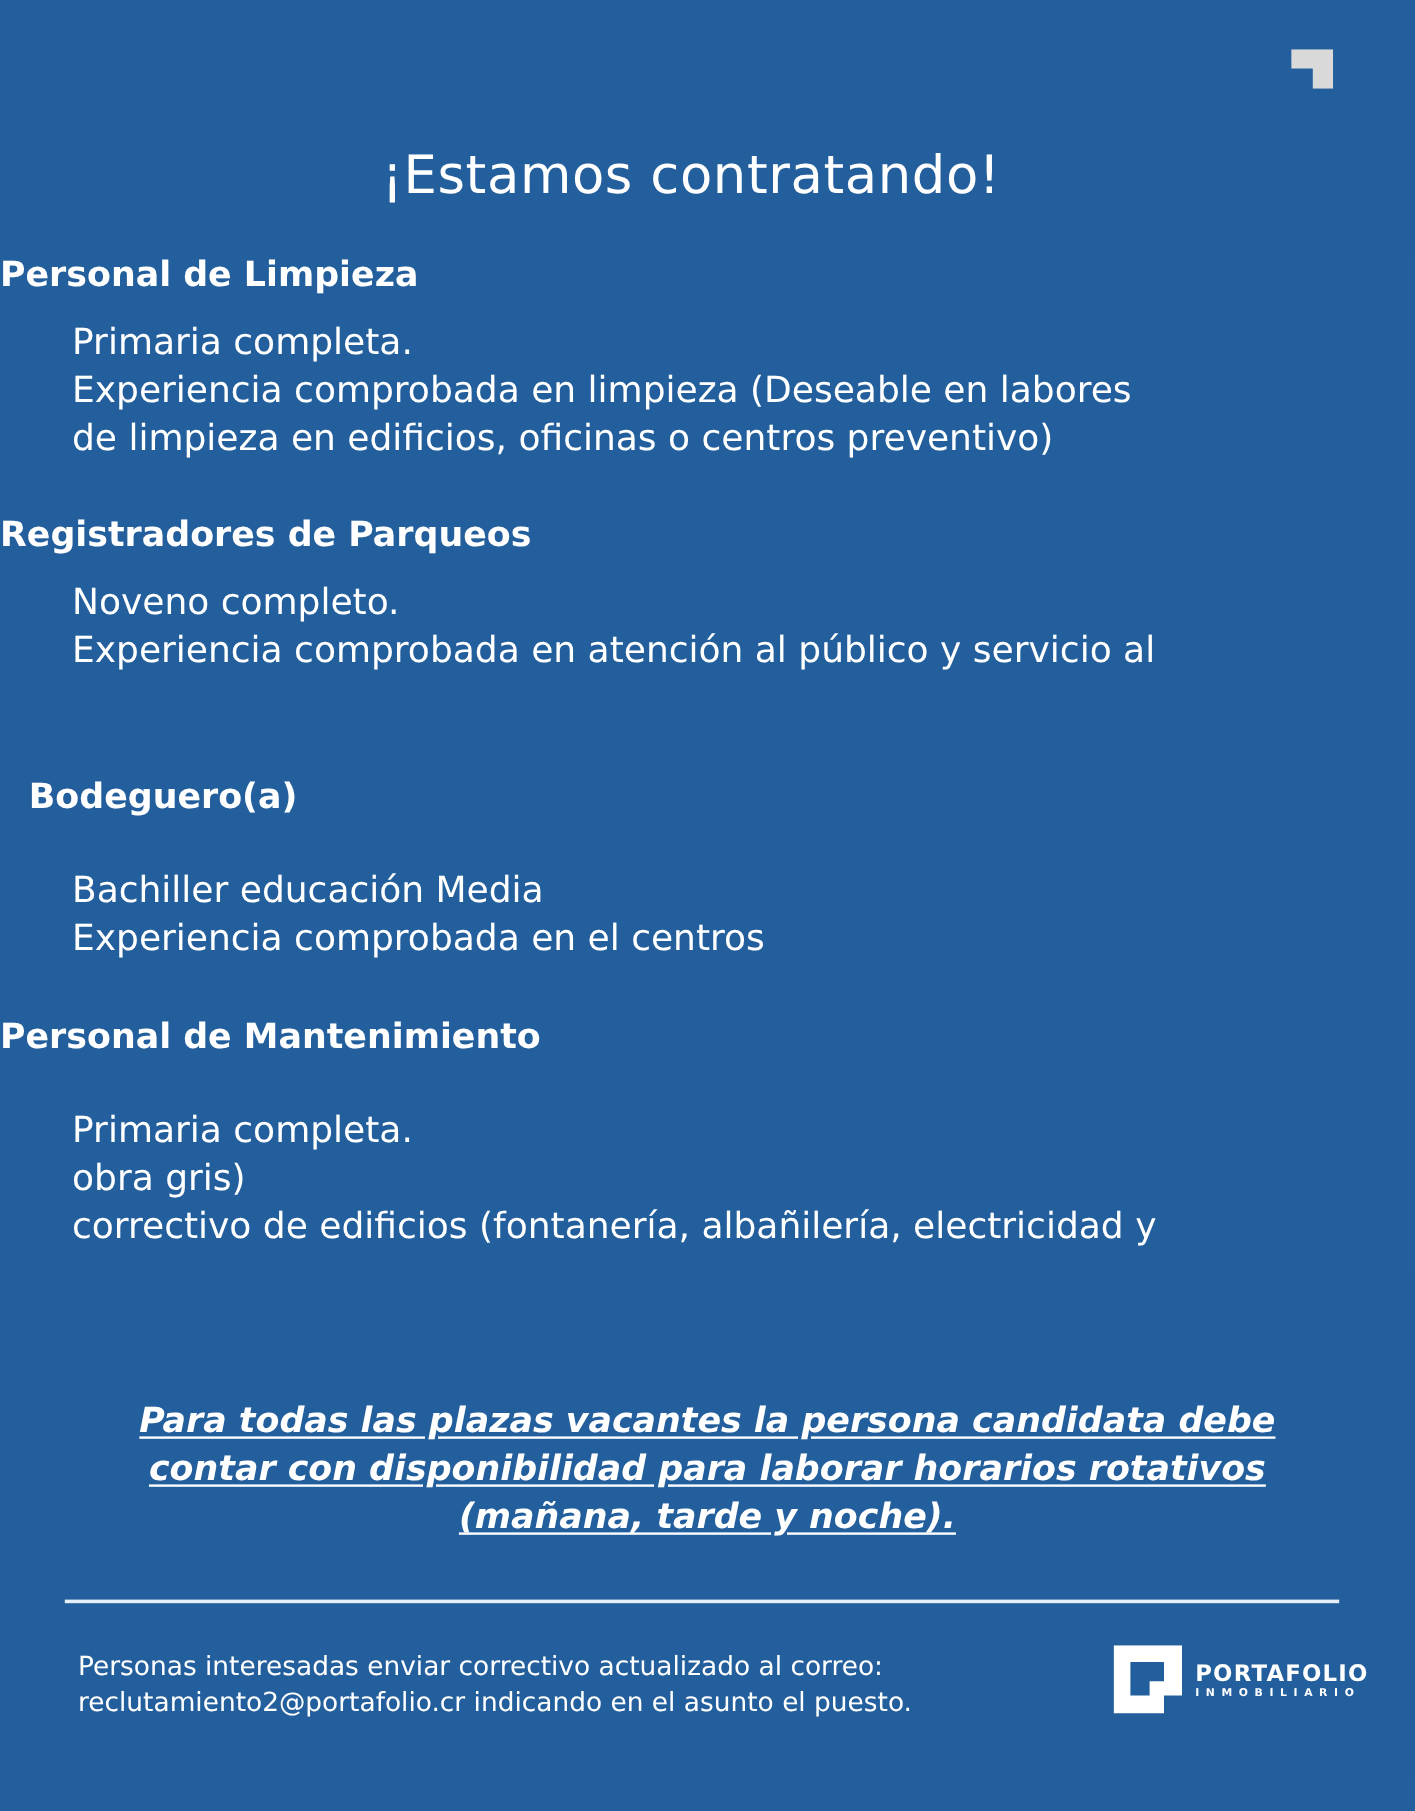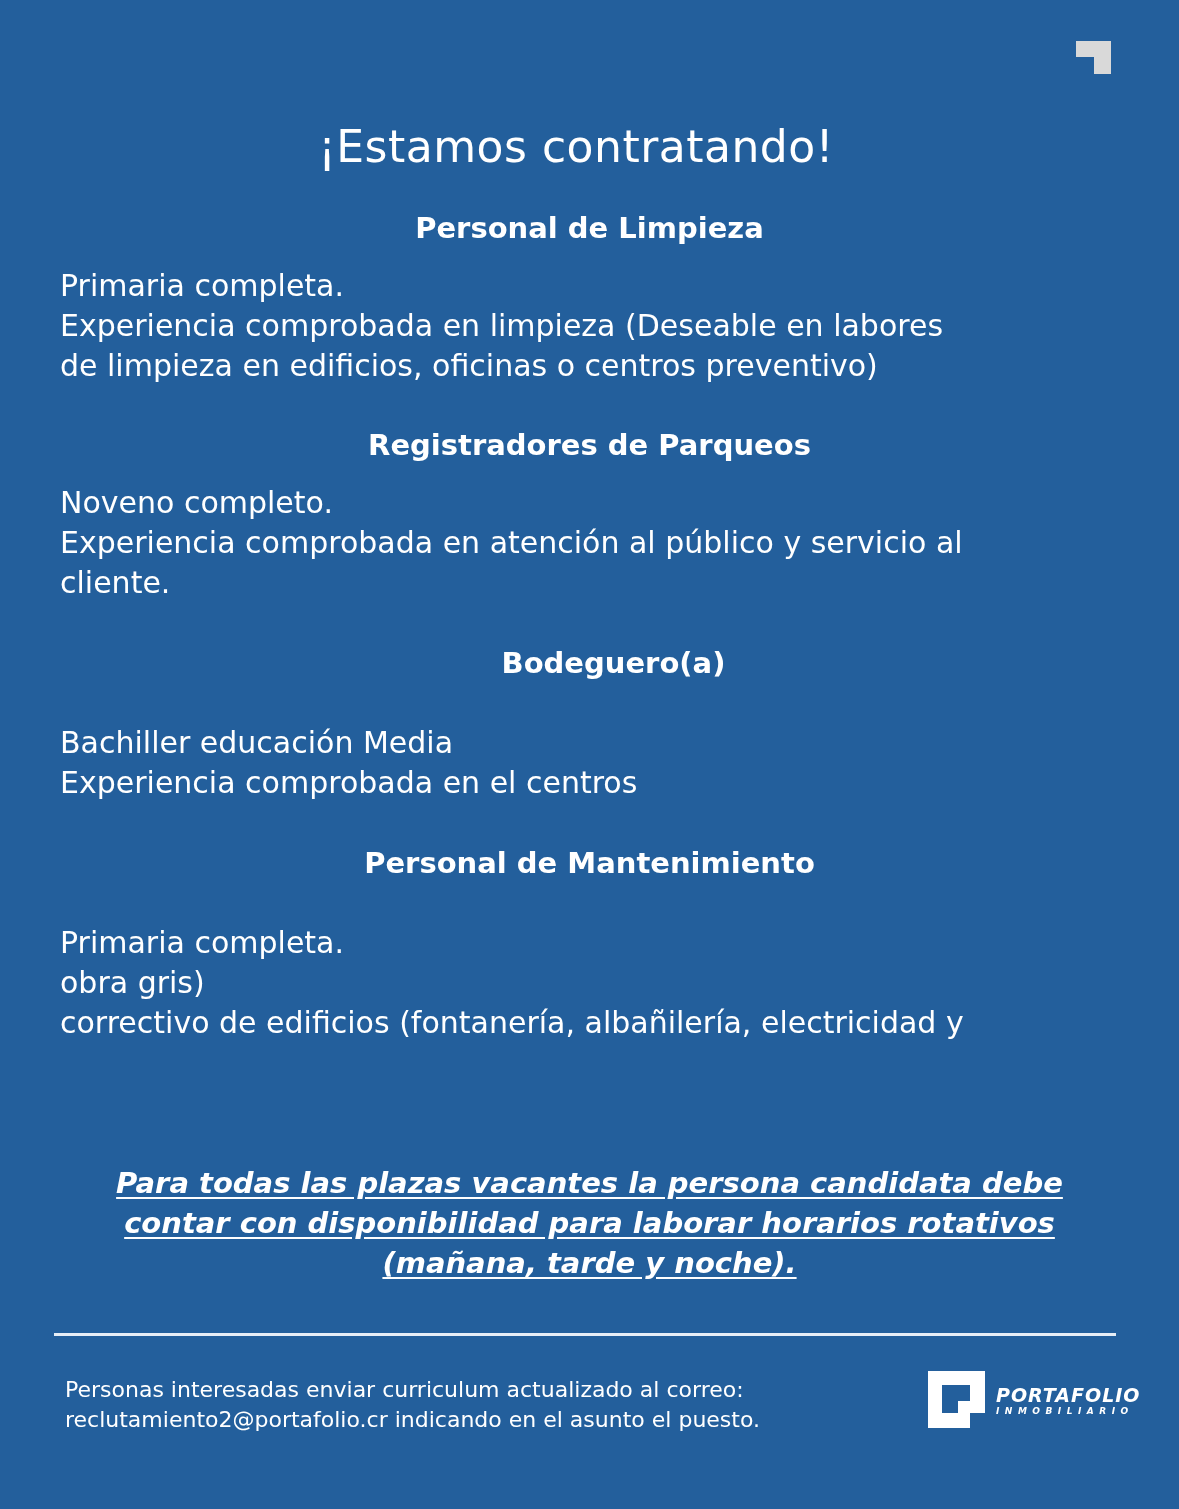--- a/index.html
+++ b/index.html
@@ -14,21 +14,21 @@
   .corner-mark {
     position: absolute; left: 1076px; top: 41px;
     width: 35px; height: 33px;
   }
   .title {
     position: absolute; top: 78px; left: 0; width: 1152px;
     text-align: center; font-size: 44px; font-weight: normal;
     letter-spacing: 0.5px; line-height: 80px;
   }
   .job-heading {
-    position: absolute; left: 0; width: 1179px; text-align: center;
+    position: absolute; left: 0; width: 1179px; 
     font-weight: bold; font-size: 29px; line-height: 36px;
   }
   .job-body {
     position: absolute; left: 60px; width: 1059px; text-align: left;
     font-size: 30px; line-height: 40px;
   }
   .notice {
     position: absolute; left: 60px; width: 1059px; top: 1163px;
     text-align: center; font-weight: bold; font-style: italic;
     font-size: 29px; line-height: 40px; text-decoration: underline;
@@ -36,21 +36,21 @@
   }
   .divider {
     position: absolute; left: 54px; top: 1333px; width: 1062px; height: 3px;
     background: #e6eef7;
   }
   .footer-text {
     position: absolute; left: 65px; top: 1375px; font-size: 22px; line-height: 30px;
   }
   .logo { position: absolute; left: 928px; top: 1371px; display: flex; align-items: center; }
   .logo-mark { width: 57px; height: 57px; }
-  .logo-words { margin-left: 11px; margin-top: 2px; font-style: italic; }
+  .logo-words { margin-left: 11px; margin-top: 2px; }
   .logo-name { font-weight: bold; font-size: 19px; letter-spacing: 1px; line-height: 20px; }
   .logo-sub { font-size: 9px; letter-spacing: 5.5px; line-height: 12px; font-weight: bold; }
 </style>
 </head>
 <body>
 
 <svg class="corner-mark" viewBox="0 0 35 33">
   <path d="M0 0 H35 V33 H18 V16 H0 Z" fill="#d9d9d9"></path>
 </svg>
 
@@ -60,21 +60,20 @@
 <div class="job-body" style="top:266px;">
   <div>Primaria completa.</div>
   <div>Experiencia comprobada en limpieza (Deseable en labores</div>
   <div>de limpieza en edificios, oficinas o centros preventivo)</div>
 </div>
 
 <div class="job-heading" style="top:427px;">Registradores de Parqueos</div>
 <div class="job-body" style="top:483px;">
   <div>Noveno completo.</div>
   <div>Experiencia comprobada en atención al público y servicio al</div>
-  <div>cliente.</div>
 </div>
 
 <div class="job-heading" style="top:645px;padding-left:24px;">Bodeguero(a)</div>
 <div class="job-body" style="top:723px;">
   <div>Bachiller educación Media</div>
   <div>Experiencia comprobada en el centros</div>
 </div>
 
 <div class="job-heading" style="top:845px;">Personal de Mantenimiento</div>
 <div class="job-body" style="top:923px;">
@@ -85,21 +84,21 @@
 
 <div class="notice">
   <div>Para todas las plazas vacantes la persona candidata debe</div>
   <div>contar con disponibilidad para laborar horarios rotativos</div>
   <div>(mañana, tarde y noche).</div>
 </div>
 
 <div class="divider"></div>
 
 <div class="footer-text">
-  <div>Personas interesadas enviar curriculum actualizado al correo:</div>
+  <div>Personas interesadas enviar correctivo actualizado al correo:</div>
   <div><span>reclutamiento2@portafolio.cr</span><span> indicando en el asunto el puesto.</span></div>
 </div>
 
 <div class="logo">
   <svg class="logo-mark" viewBox="0 0 57 57">
     <path d="M0 0 H57 V42 H42 V57 H0 Z" fill="#ffffff"></path>
     <path d="M14 14 H42 V30 H30 V42 H14 Z" fill="#235f9c"></path>
   </svg>
   <div class="logo-words">
     <div class="logo-name">PORTAFOLIO</div>

